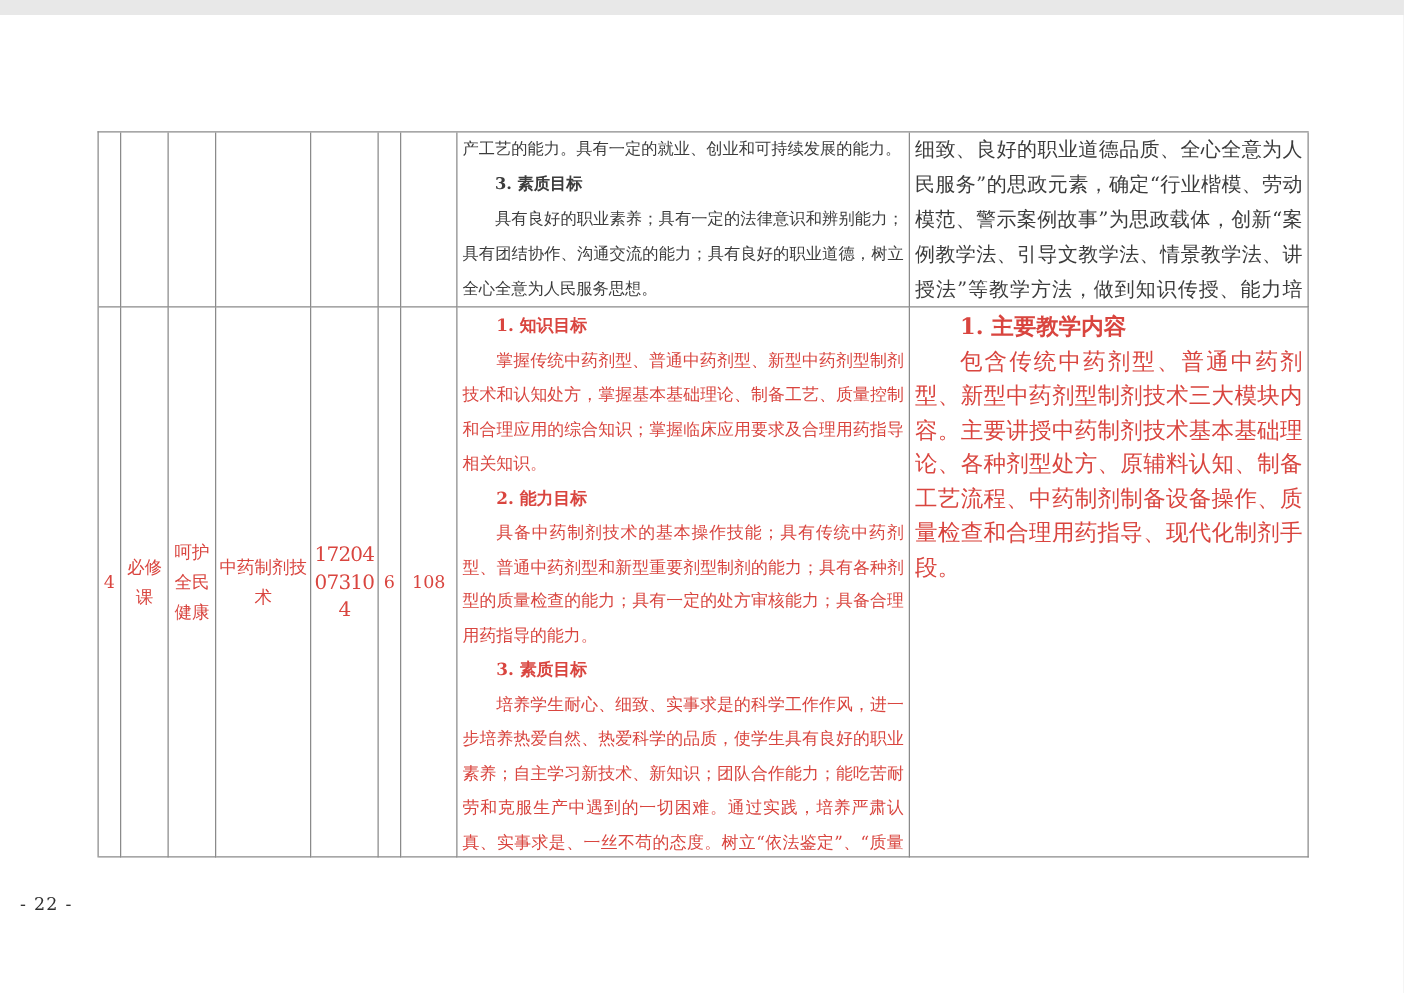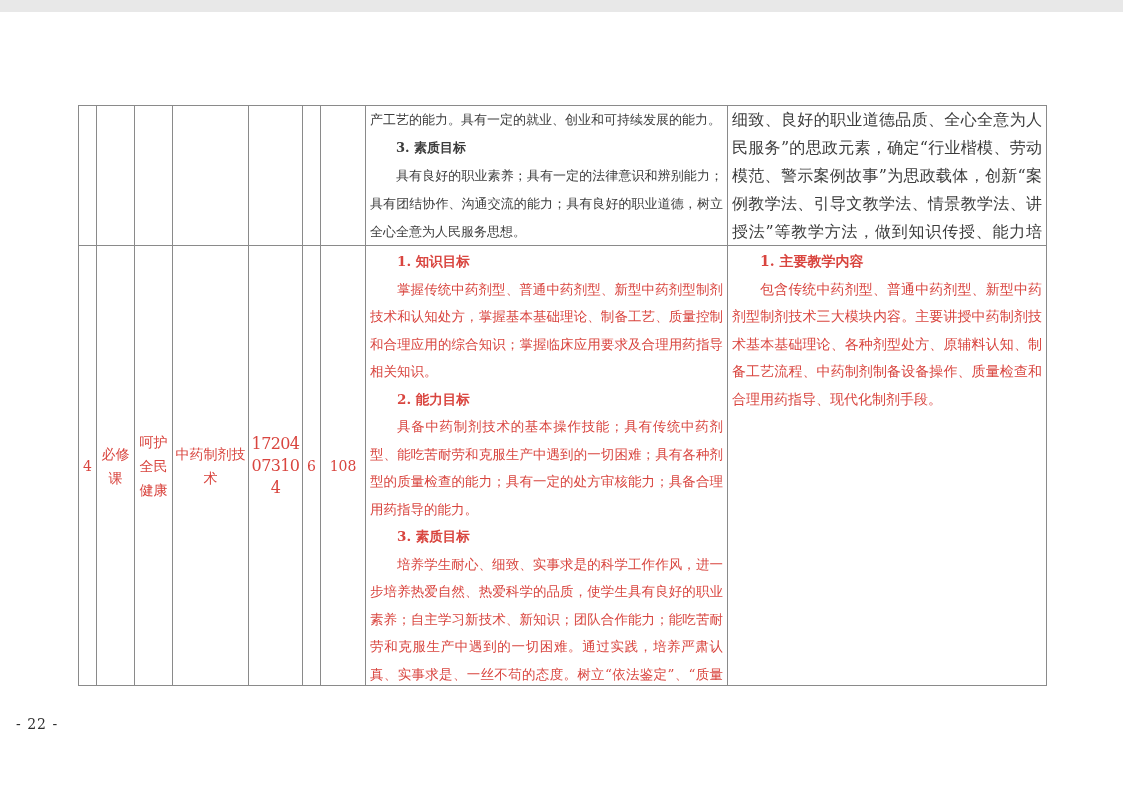--- a/index.html
+++ b/index.html
@@ -66,21 +66,21 @@
     text-align: justify;
     text-justify: inter-character;
   }
   .rowA .txt { line-height: 28px; }
   .rowB .txt { line-height: 27.5px; padding-top: 2px; }
   .txt-dark { color: var(--dark); }
   .txt-red  { color: var(--red); }
   .fsA8 { font-size: 13px; }
   .fsA9 { font-size: 16px; }
   .fsB8 { font-size: 13.5px; }
-  .fsB9 { font-size: 14px; }
+  .fsB9 { font-size: 18px; }
 
   .blk { text-align: justify; text-justify: inter-character; }
   .blk.heading { font-weight: bold; text-indent: 2em; }
   .blk.para { text-indent: 2em; }
   .blk.cont { text-indent: 0; }
 
   .pageno {
     position: absolute;
     top: 704px;
     left: 16px;
@@ -135,21 +135,21 @@
       <div class="cell c6 vcell">
         <span>6</span>
       </div>
       <div class="cell c7 vcell">
         <span>108</span>
       </div>
       <div class="cell c8 txt txt-red fsB8">
           <div class="blk heading">1. 知识目标</div>
           <div class="blk para">掌握传统中药剂型、普通中药剂型、新型中药剂型制剂技术和认知处方，掌握基本基础理论、制备工艺、质量控制和合理应用的综合知识；掌握临床应用要求及合理用药指导相关知识。</div>
           <div class="blk heading">2. 能力目标</div>
-          <div class="blk para">具备中药制剂技术的基本操作技能；具有传统中药剂型、能吃苦耐劳和克服生产中遇到的一切困难；具有各种剂型的质量检查的能力；具有一定的处方审核能力；具备合理用药指导的能力。</div>
+          <div class="blk para">具备中药制剂技术的基本操作技能；具有传统中药剂型、普通中药剂型和新型重要剂型制剂的能力；具有各种剂型的质量检查的能力；具有一定的处方审核能力；具备合理用药指导的能力。</div>
           <div class="blk heading">3. 素质目标</div>
           <div class="blk para">培养学生耐心、细致、实事求是的科学工作作风，进一步培养热爱自然、热爱科学的品质，使学生具有良好的职业素养；自主学习新技术、新知识；团队合作能力；能吃苦耐劳和克服生产中遇到的一切困难。通过实践，培养严肃认真、实事求是、一丝不苟的态度。树立“依法鉴定”、“质量第</div>
         </div>
       <div class="cell c9 txt txt-red fsB9">
           <div class="blk heading">1. 主要教学内容</div>
           <div class="blk para">包含传统中药剂型、普通中药剂型、新型中药剂型制剂技术三大模块内容。主要讲授中药制剂技术基本基础理论、各种剂型处方、原辅料认知、制备工艺流程、中药制剂制备设备操作、质量检查和合理用药指导、现代化制剂手段。</div>
         </div>
     </div>
 
   </div>

